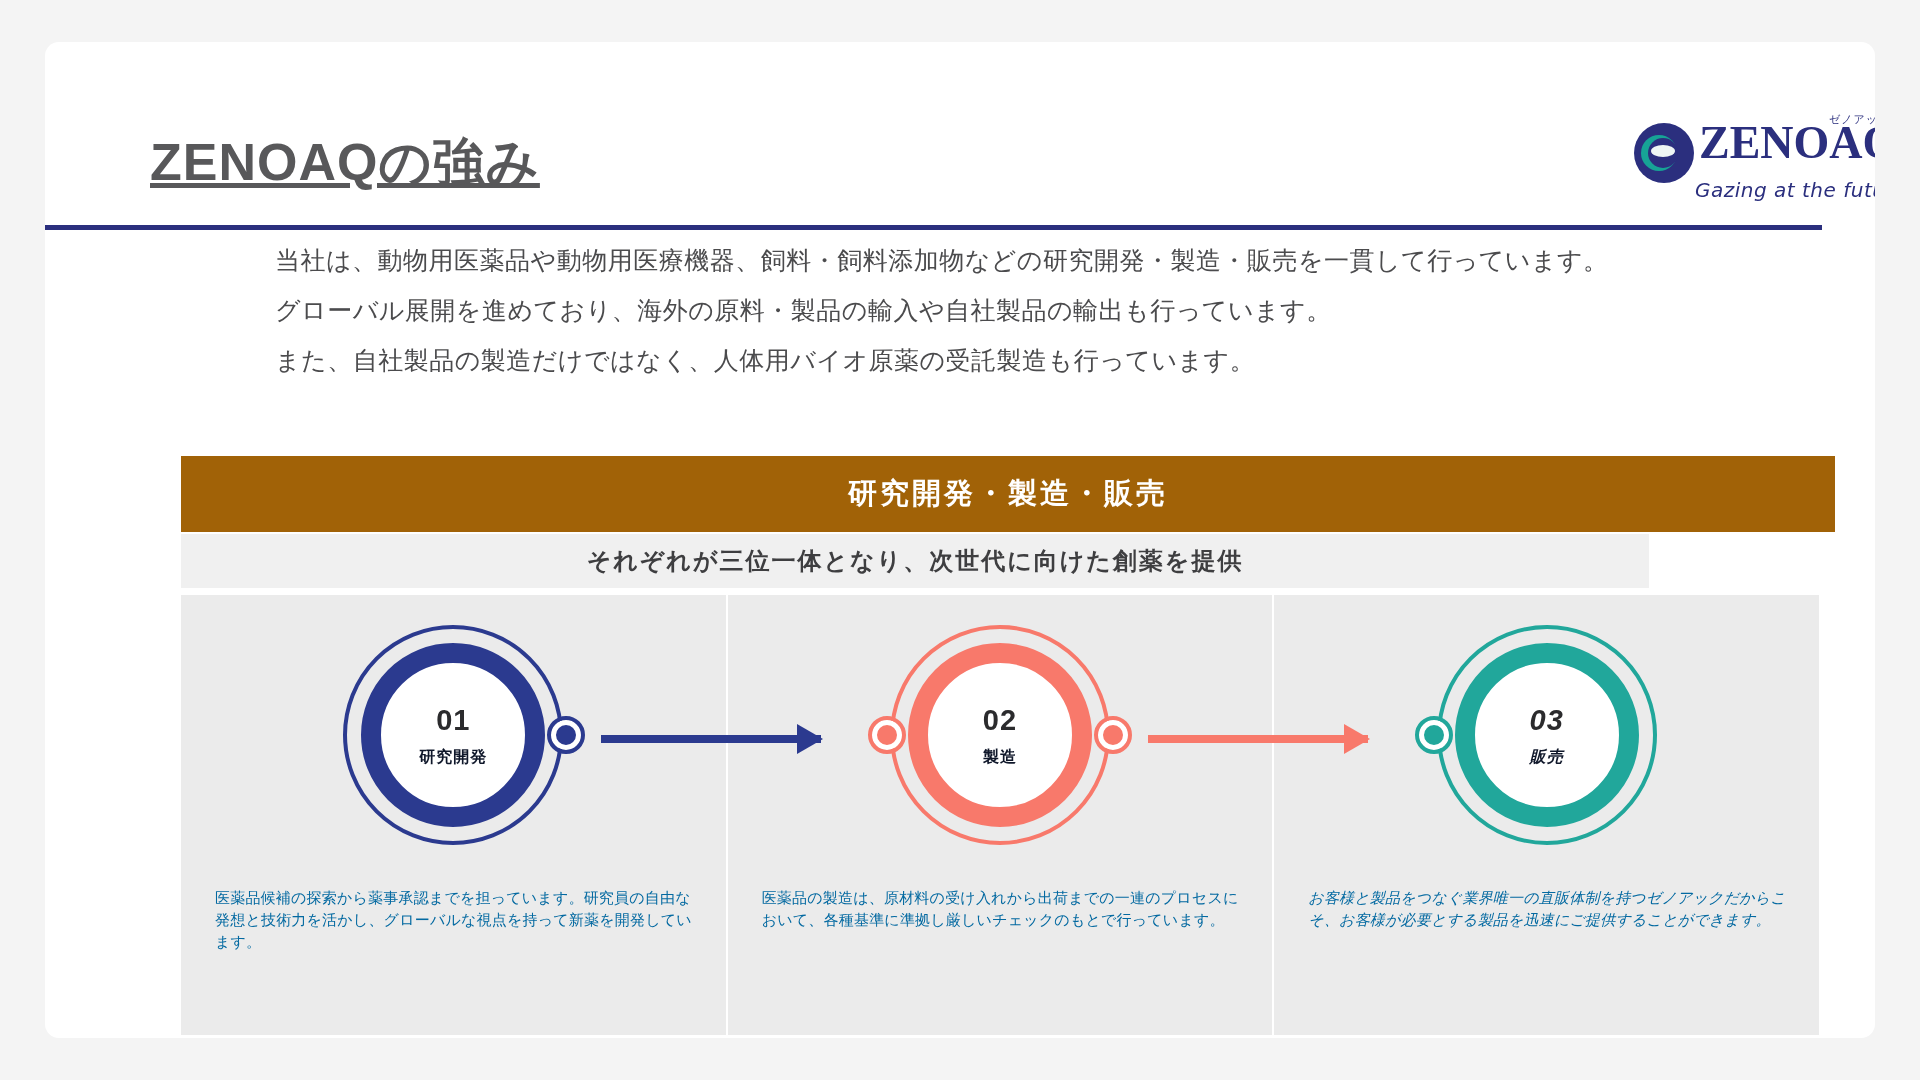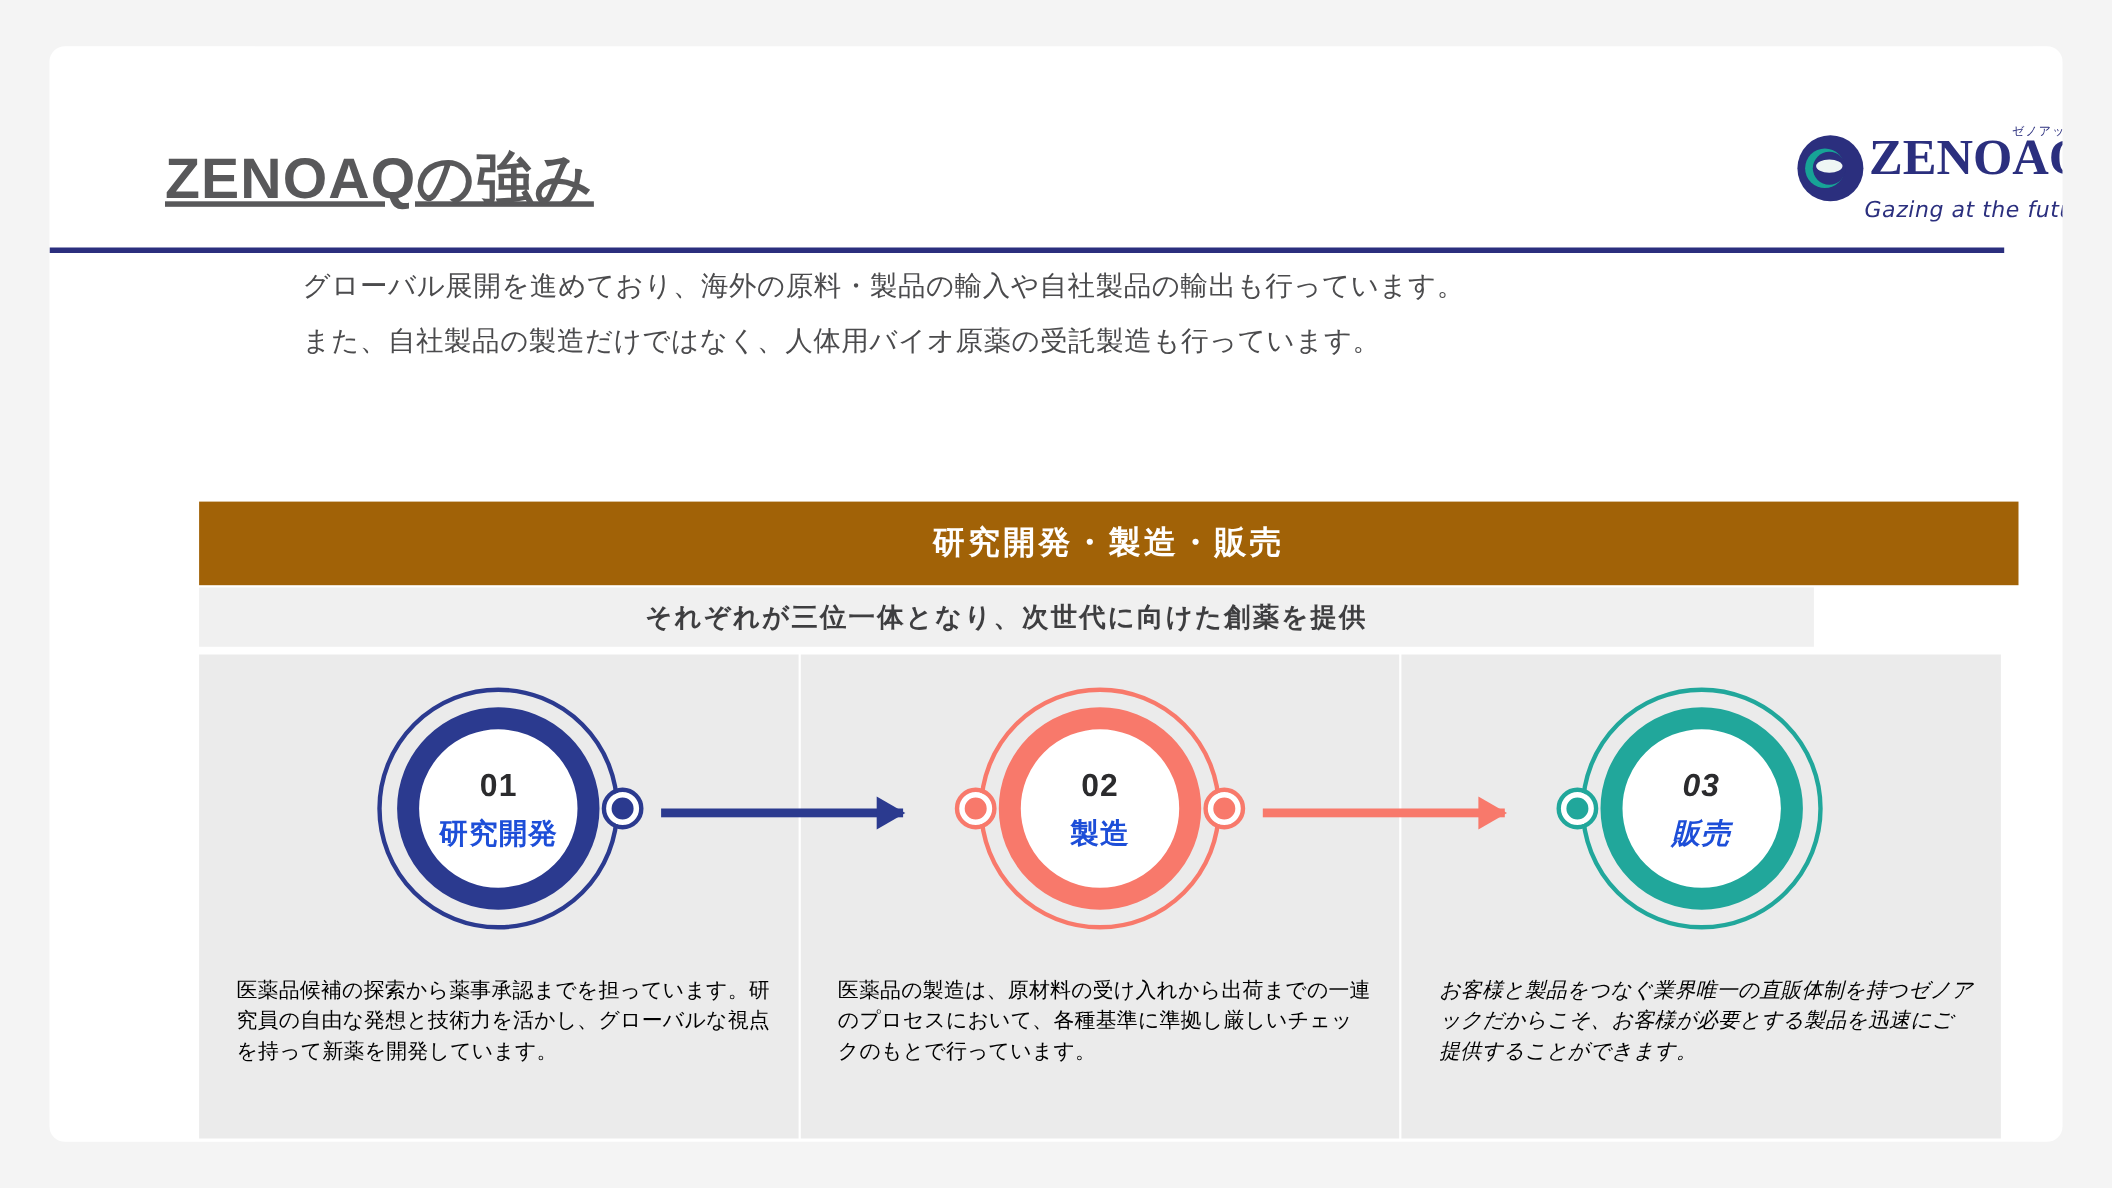--- a/index.html
+++ b/index.html
@@ -115,21 +115,21 @@
   }
   .circle-label{
     position:absolute;left:0;top:0;width:220px;height:220px;
     display:flex;flex-direction:column;align-items:center;justify-content:center;
   }
   .circle-num{
     font-size:29px;font-weight:bold;color:#2b2b2d;line-height:1;
     margin-bottom:14px;letter-spacing:1px;
   }
   .circle-name{
-    font-size:26px;font-weight:bold;color:#1d4ed8;line-height:1;letter-spacing:1px;
+    font-size:16px;font-weight:bold;color:#0f172a;line-height:1;letter-spacing:1px;
   }
 
   
   .conn{
     position:absolute;top:110px;
     width:30px;height:30px;margin-top:-15px;
     border-radius:50%;
     background:currentColor;
     box-sizing:border-box;
     border:5px solid #ffffff;
@@ -150,21 +150,21 @@
   .arrow .head{
     position:absolute;right:-2px;top:-11px;
     width:0;height:0;
     border-top:15px solid transparent;
     border-bottom:15px solid transparent;
     border-left:26px solid currentColor;
   }
 
   .panel-desc{
     position:absolute;left:34px;top:292px;width:486px;
-    font-size:19px;line-height:1.48;color:#000000;letter-spacing:0.2px;
+    font-size:15px;line-height:1.48;color:#0369a1;letter-spacing:0.2px;
   }
 </style>
 </head>
 <body>
 
 <div class="slide">
 
   <div class="page-title">ZENOAQの強み</div>
   <div class="title-rule"></div>
 
@@ -175,20 +175,21 @@
       <circle cx="26" cy="31" r="18" fill="#17a396"></circle>
       <circle cx="30" cy="31" r="15" fill="#2b2f7e"></circle>
       <ellipse cx="30" cy="29" rx="12" ry="6" fill="#eef6f4"></ellipse>
     </svg>
     <div class="logo-word">ZENOAQ</div>
     <div class="logo-kana">ゼノアック</div>
     <div class="logo-tagline">Gazing at the future</div>
   </div>
 
   <div class="intro">
+    <div class="intro-line">当社は、動物用医薬品や動物用医療機器、飼料・飼料添加物などの研究開発・製造・販売を一貫して行っています。</div>
     <div class="intro-line">グローバル展開を進めており、海外の原料・製品の輸入や自社製品の輸出も行っています。</div>
     <div class="intro-line">また、自社製品の製造だけではなく、人体用バイオ原薬の受託製造も行っています。</div>
   </div>
 
   <div class="band">
     <span class="band-title">研究開発・製造・販売</span>
   </div>
   <div class="subband">
     <span class="subband-text">それぞれが三位一体となり、次世代に向けた創薬を提供</span>
   </div>

